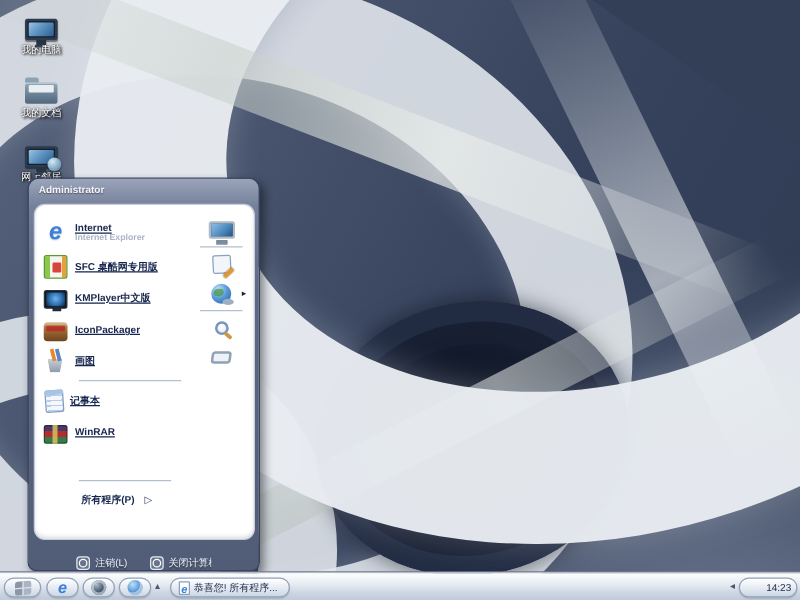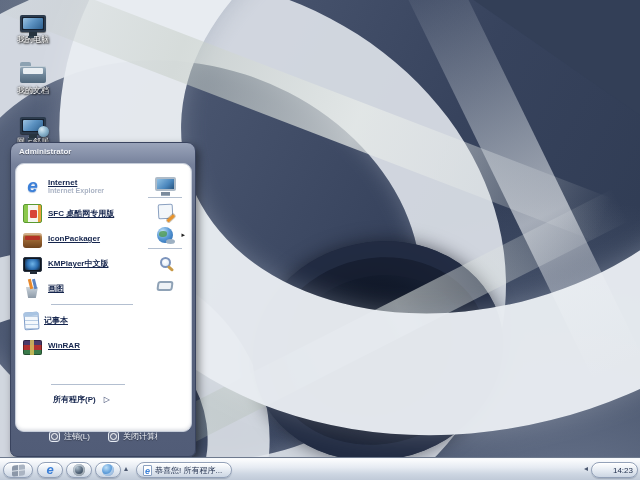--- a/index.html
+++ b/index.html
@@ -53,21 +53,21 @@
   .g-monitor::before { content:""; position:absolute; inset:1px;
     background: linear-gradient(135deg,#9cc3e2 0%,#5d93c2 45%,#2d5f8e 100%); border-radius:1px; }
   .g-monitor::after { content:""; position:absolute; left:7px; bottom:-6px; width:8px; height:4px;
     background:#27343f; box-shadow:-2px 3px 0 -1px #31404d; }
   .g-net { position:relative; }
   .g-net .g-ball { position:absolute; right:-5px; bottom:-5px; width:11px; height:11px; border-radius:50%;
     background: radial-gradient(circle at 35% 30%, #d8eaf4 0%, #8fb7cf 45%, #4c7896 100%);
     box-shadow:0 1px 2px rgba(0,0,0,.5); }
 
   
-  .startmenu { position:absolute; left:10px; top:142px; width:186px; height:315px;
+  .startmenu { position:absolute; left:22px; top:142px; width:186px; height:315px;
     border-radius:9px 9px 7px 7px; border:1px solid #39435e;
     background: linear-gradient(180deg,#9aa4ba 0%,#75809a 7%,#5d6883 30%,#515c77 100%);
     box-shadow: 3px 4px 8px rgba(0,0,0,.45); }
   .sm-title { padding:4px 0 0 8px; color:#f3f5f9; font-weight:bold; font-size:8px;
     text-shadow:0 1px 1px rgba(0,0,0,.45); }
   .sm-panel { position:absolute; left:4px; top:20px; width:177px; height:269px;
     background:#fff; border-radius:9px; border:1px solid #c6cdd9;
     box-shadow: inset 0 -2px 3px rgba(90,100,125,.18); }
   .sm-left { position:absolute; left:7px; top:7px; width:112px; }
   .sm-item { display:flex; align-items:center; height:25px; gap:6px; cursor:pointer; }
@@ -78,21 +78,21 @@
   .sm-sep2 { height:1px; background:#b3bfd0; margin:26px 10px 4px 28px; }
   .sm-allprog { display:flex; align-items:center; gap:8px; padding:5px 0 0 30px; cursor:pointer; }
   .sm-allprog .txt { color:#15254d; font-weight:bold; font-size:8px; }
   .sm-allprog .arrow { color:#2c3a63; font-size:8px; }
   .sm-right { position:absolute; left:124px; top:8px; width:50px; display:flex;
     flex-direction:column; align-items:center; }
   .sm-right .slot { height:23px; display:flex; align-items:center; justify-content:center; position:relative; cursor:pointer; }
   .sm-rsep { width:34px; height:1px; background:#b3bfd0; margin:2px 0; }
   .sm-right .sub-arrow { position:absolute; right:-12px; top:8px; color:#222; font-size:7px; }
   .sm-footer { position:absolute; left:0; right:0; bottom:0; height:25px; display:flex;
-    align-items:flex-start; justify-content:center; gap:18px; }
+    align-items:flex-end; justify-content:center; gap:18px; }
   .sm-fbtn { display:flex; align-items:center; gap:4px; cursor:pointer; }
   .sm-fbtn .fico { width:11px; height:11px; border:1px solid #e6ebf3; border-radius:3px;
     background:rgba(255,255,255,.14); display:flex; align-items:center; justify-content:center; }
   .sm-fbtn .fico::after { content:""; width:5px; height:5px; border:1px solid #fff; border-radius:50%; }
   .sm-fbtn .flbl { color:#eef1f7; font-size:8px; text-shadow:0 1px 1px rgba(0,0,0,.4);
     max-width:34px; overflow:hidden; white-space:nowrap; }
 
   
   .mi { width:19px; height:19px; position:relative; flex:none; }
   .mi-ie { color:#3c80d8; font-weight:bold; font-style:italic; font-size:19px; line-height:18px;
@@ -238,27 +238,27 @@
             <div class="sub">Internet Explorer</div>
           </div>
         </div>
 
         <div class="sm-item">
           <div class="mi mi-sfc"></div>
           <div class="txt">SFC 桌酷网专用版</div>
         </div>
 
         <div class="sm-item">
+          <div class="mi mi-km"></div>
+          <div class="txt">KMPlayer中文版</div>
+        </div>
+
+        <div class="sm-item">
           <div class="mi mi-ipack"></div>
           <div class="txt">IconPackager</div>
-        </div>
-
-        <div class="sm-item">
-          <div class="mi mi-km"></div>
-          <div class="txt">KMPlayer中文版</div>
         </div>
 
         <div class="sm-item">
           <div class="mi mi-paint"></div>
           <div class="txt">画图</div>
         </div>
 
         <div class="sm-sep"></div>
 
         <div class="sm-item">

